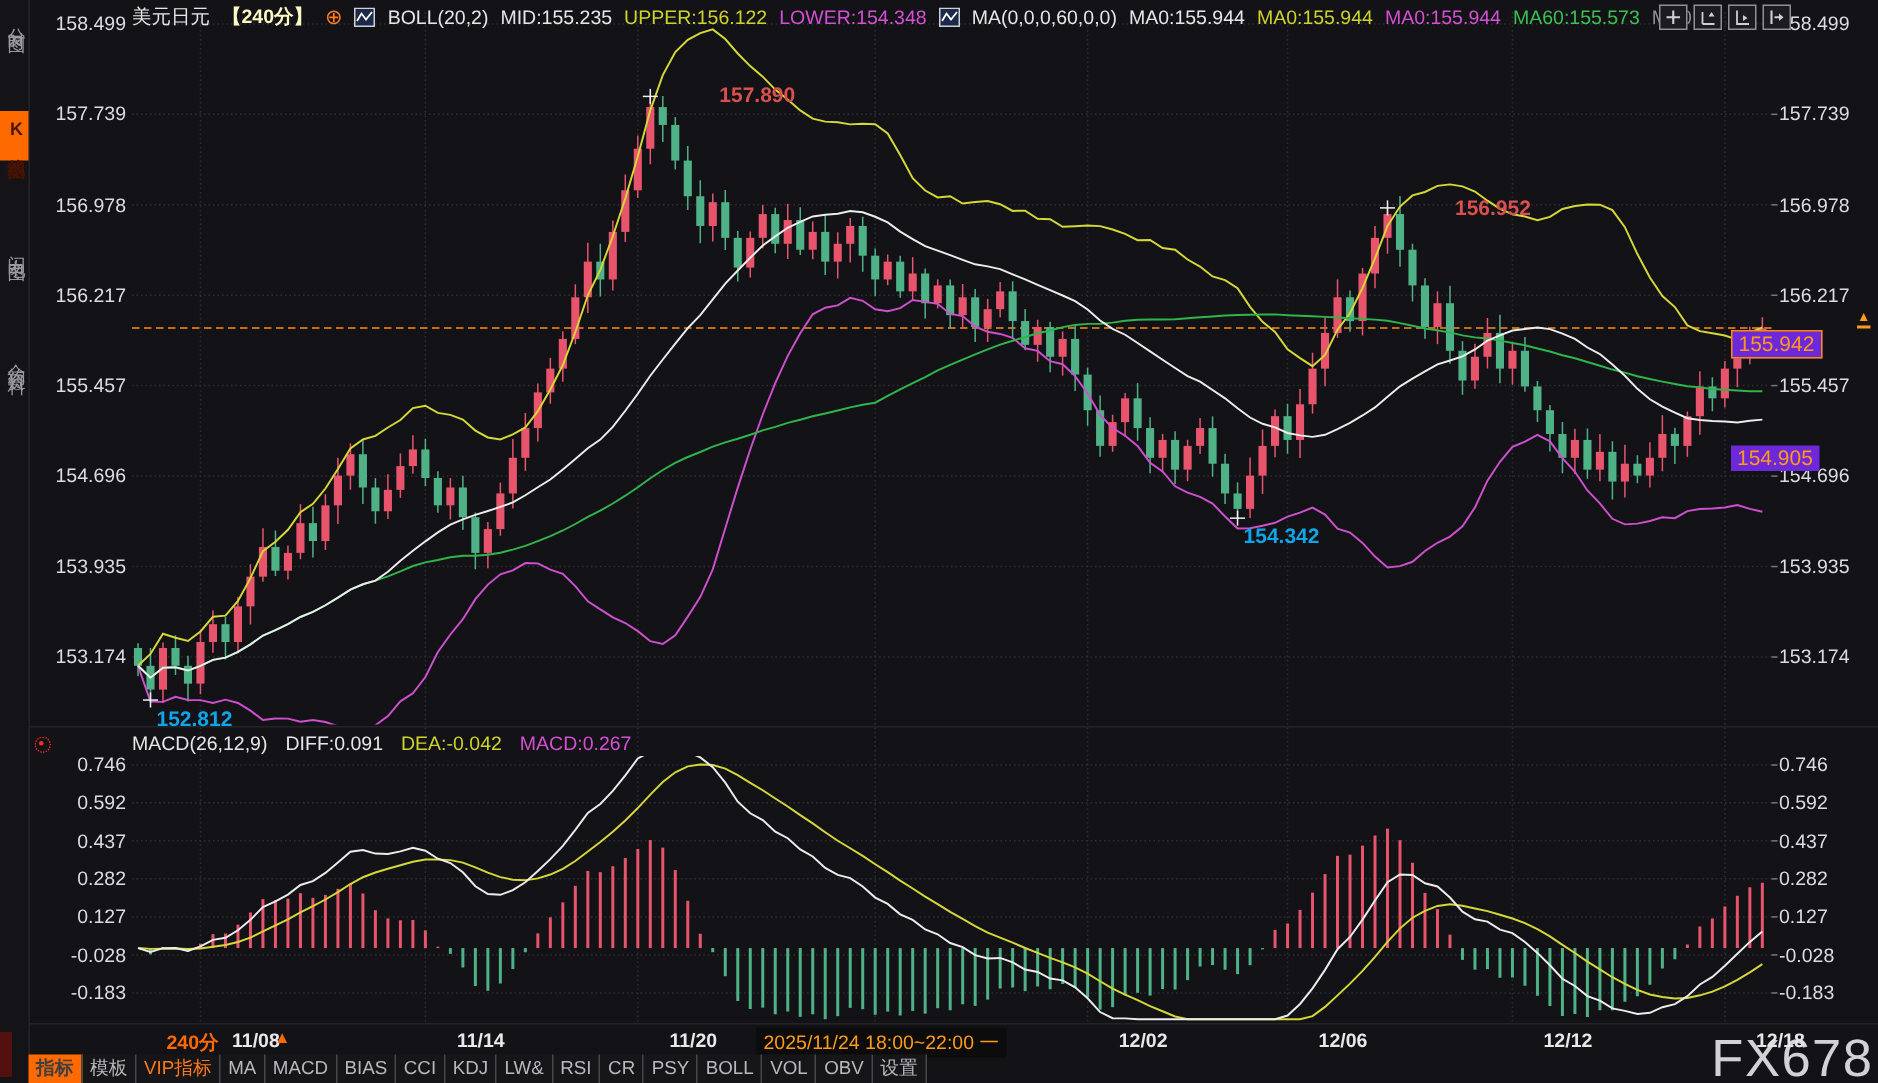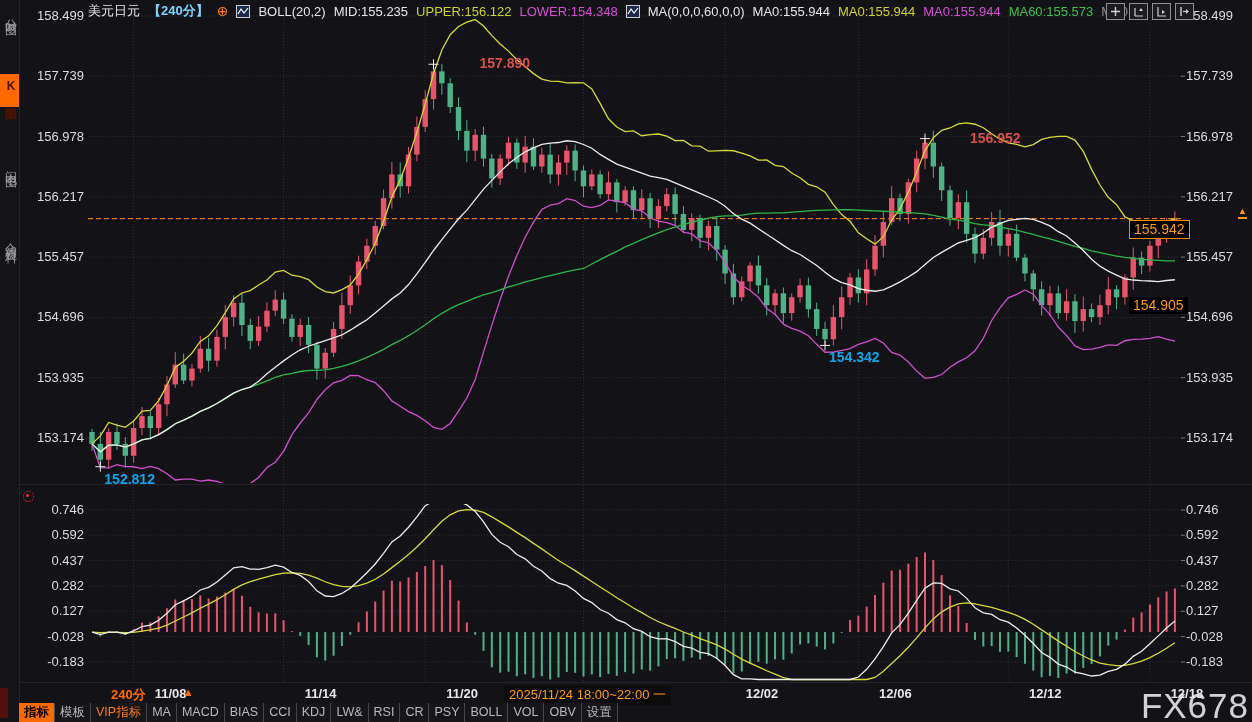--- a/index.html
+++ b/index.html
@@ -13,53 +13,53 @@
   .grid{stroke:#2e2e35;stroke-width:1;stroke-dasharray:1 2;}
   
   .sidebar{position:absolute;left:0;top:0;width:19px;height:722px;background:#141418;border-right:1px solid #232329;z-index:5;}
   .sb-item{position:absolute;left:0;width:19px;writing-mode:vertical-rl;text-orientation:upright;
     text-align:center;font-size:12px;letter-spacing:3px;color:#9a9aa0;padding:5px 0;cursor:pointer;}
   .sb-item.active{background:#ff6a00;color:#4a1300;font-weight:bold;}
   
   .header{position:absolute;left:88px;top:3px;height:16px;display:flex;align-items:center;gap:8px;
     font-size:13px;white-space:nowrap;z-index:10;}
   .c-white{color:#e6e6e6}.c-yellow{color:#cdd32b}.c-magenta{color:#d44fd4}
-  .c-green{color:#3bc04f}.c-gray{color:#8d8d92}.c-orangered{color:#7dd3fc;font-weight:bold;}
+  .c-green{color:#3bc04f}.c-gray{color:#8d8d92}.c-orangered{color:#fef9c3;font-weight:bold;}
   .plus-ico{color:#ff7a1a;font-size:14px;line-height:12px;}
   .mini-chart-ico{width:14px;height:13px;display:inline-block;}
   .top-icons{position:absolute;left:1106px;top:3px;display:flex;gap:4px;z-index:10;}
   .ticon{width:17px;height:15px;border:1px solid #8f8f95;background:#1b1b20;display:flex;align-items:center;justify-content:center;cursor:pointer;}
   
   .ylabel{position:absolute;font-size:13px;color:#dcdcde;height:16px;line-height:16px;z-index:4;}
   .yl-left{left:34px;width:50px;text-align:right;}
   .yl-right{left:1186px;width:60px;text-align:left;}
   .xdate{position:absolute;top:686px;width:64px;text-align:center;font-size:13px;font-weight:bold;color:#e8e8e8;z-index:4;padding-left:37px;}
   
   .anno{position:absolute;font-size:14px;font-weight:bold;z-index:6;}
   .anno.high{color:#d9504e;}
   .anno.low{color:#0ea5e9;}
   
   .macd-header{position:absolute;left:88px;top:488px;display:flex;gap:12px;font-size:13px;z-index:10;white-space:nowrap;}
   .macd-ico{position:absolute;left:23px;top:491px;width:9px;height:9px;border:1px dotted #ff2a2a;border-radius:50%;z-index:10;}
   .macd-ico::after{content:"";position:absolute;left:2px;top:2px;width:3px;height:3px;background:#ff2a2a;border-radius:50%;}
   
-  .price-tag{position:absolute;left:1129px;font-size:14px;color:#ff9a1a;background:#000000;
+  .price-tag{position:absolute;left:1154px;font-size:14px;color:#ff9a1a;background:#6d28d9;
     padding:0 4px;height:17px;line-height:17px;z-index:7;}
   .price-tag.current{top:220px;border:1px solid #ff8a00;}
   .price-tag.secondary{top:297px;}
   .latest-arrow{position:absolute;left:1238px;top:207px;color:#ff9a1a;font-size:9px;line-height:9px;
     border-bottom:2px solid #ff9a1a;padding-bottom:1px;z-index:8;cursor:pointer;}
   
   .xdate-tag{position:absolute;left:504px;top:685px;background:#0c0c0c;color:#ff9a1a;
     font-size:13px;padding:1px 5px;z-index:5;white-space:nowrap;}
   .period-label{position:absolute;left:75px;top:686px;color:#ff6a00;font-size:13px;font-weight:bold;z-index:5;display:flex;gap:37px;margin-left:36px;}
   .period-label .tri{font-size:11px;}
   .toolbar{position:absolute;left:19px;top:703px;height:19px;display:flex;z-index:5;background:#161619;}
   .tab{padding:2px 5px;font-size:12.5px;color:#b9b9bd;border-right:1px solid #46464c;cursor:pointer;line-height:15px;white-space:nowrap;}
-  .tab.active{background:#ff6a00;color:#000000;font-weight:bold;}
+  .tab.active{background:#ff6a00;color:#404040;font-weight:bold;}
   .tab.vip{color:#ff7a1a;}
   .watermark{position:absolute;right:3px;bottom:-4px;font-size:35px;color:rgba(226,226,232,0.92);
     letter-spacing:1px;z-index:50;}
   .scroll-left{position:absolute;left:0;top:688px;width:8px;height:30px;background:#54100f;z-index:6;cursor:pointer;}
   .divider-h{position:absolute;left:19px;width:1233px;height:1px;background:#232329;z-index:2;}
 </style>
 </head>
 <body>
 
 <div id="app">
@@ -582,20 +582,26 @@
     <div class="ticon">
         <svg width="13" height="11">
           <path d="M3 1v9" stroke="#cfcfd4" stroke-width="1.4" fill="none"></path>
           <path d="M5 5.5h4" stroke="#cfcfd4" stroke-width="1.2"></path>
           <path d="M8 3l3 2.5L8 8z" fill="#cfcfd4"></path>
         </svg>
       </div>
   </div>
 
   <div class="macd-ico"></div>
+  <div class="macd-header">
+    <span class="c-white">MACD(26,12,9)</span>
+    <span class="c-white">DIFF:0.091</span>
+    <span class="c-yellow">DEA:-0.042</span>
+    <span class="c-magenta">MACD:0.267</span>
+  </div>
 
   <div class="price-tag current">155.942</div>
   <div class="price-tag secondary">154.905</div>
   <div class="latest-arrow">▲</div>
 
   <div class="xdate-tag">2025/11/24 18:00~22:00 一</div>
   <div class="period-label">
     <span>240分</span>
     <span class="tri">▲</span>
   </div>

